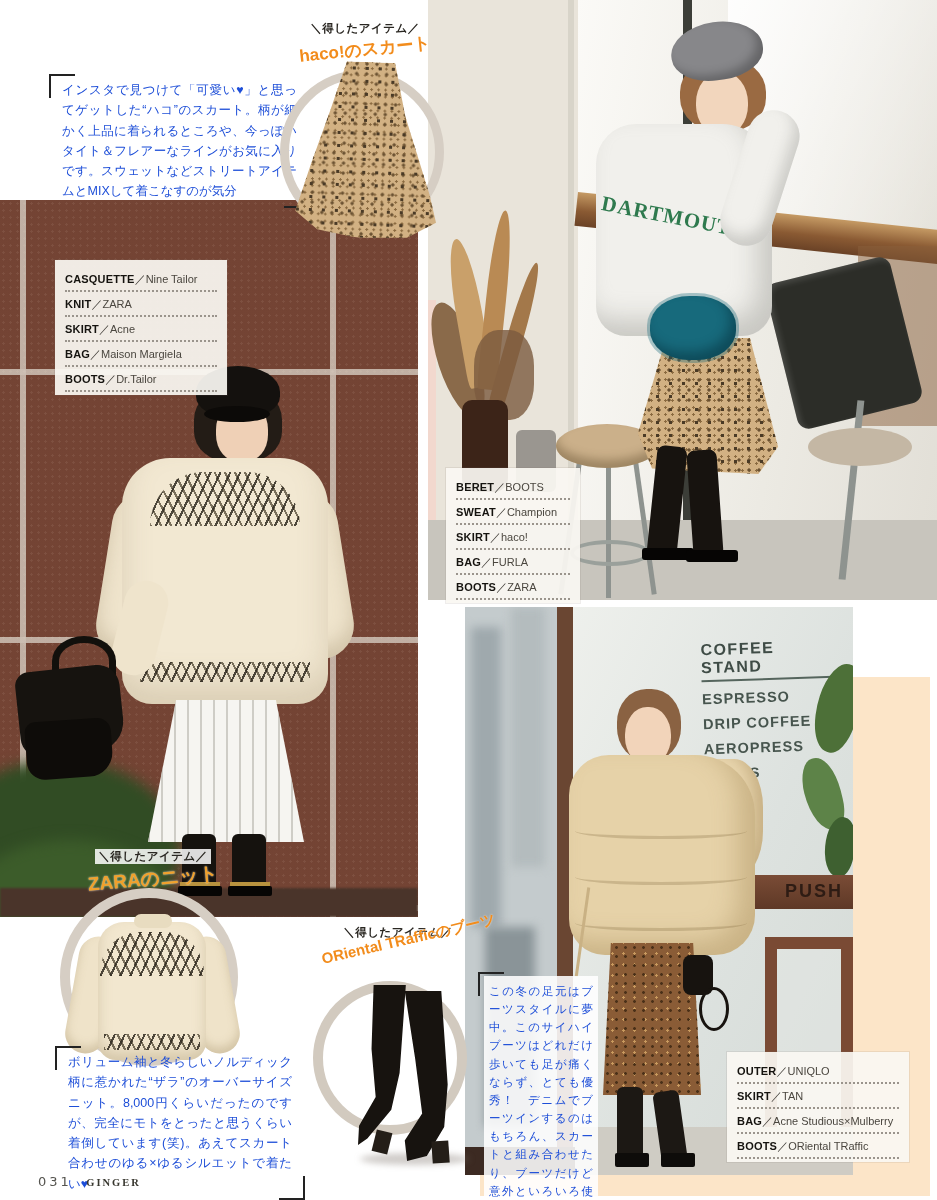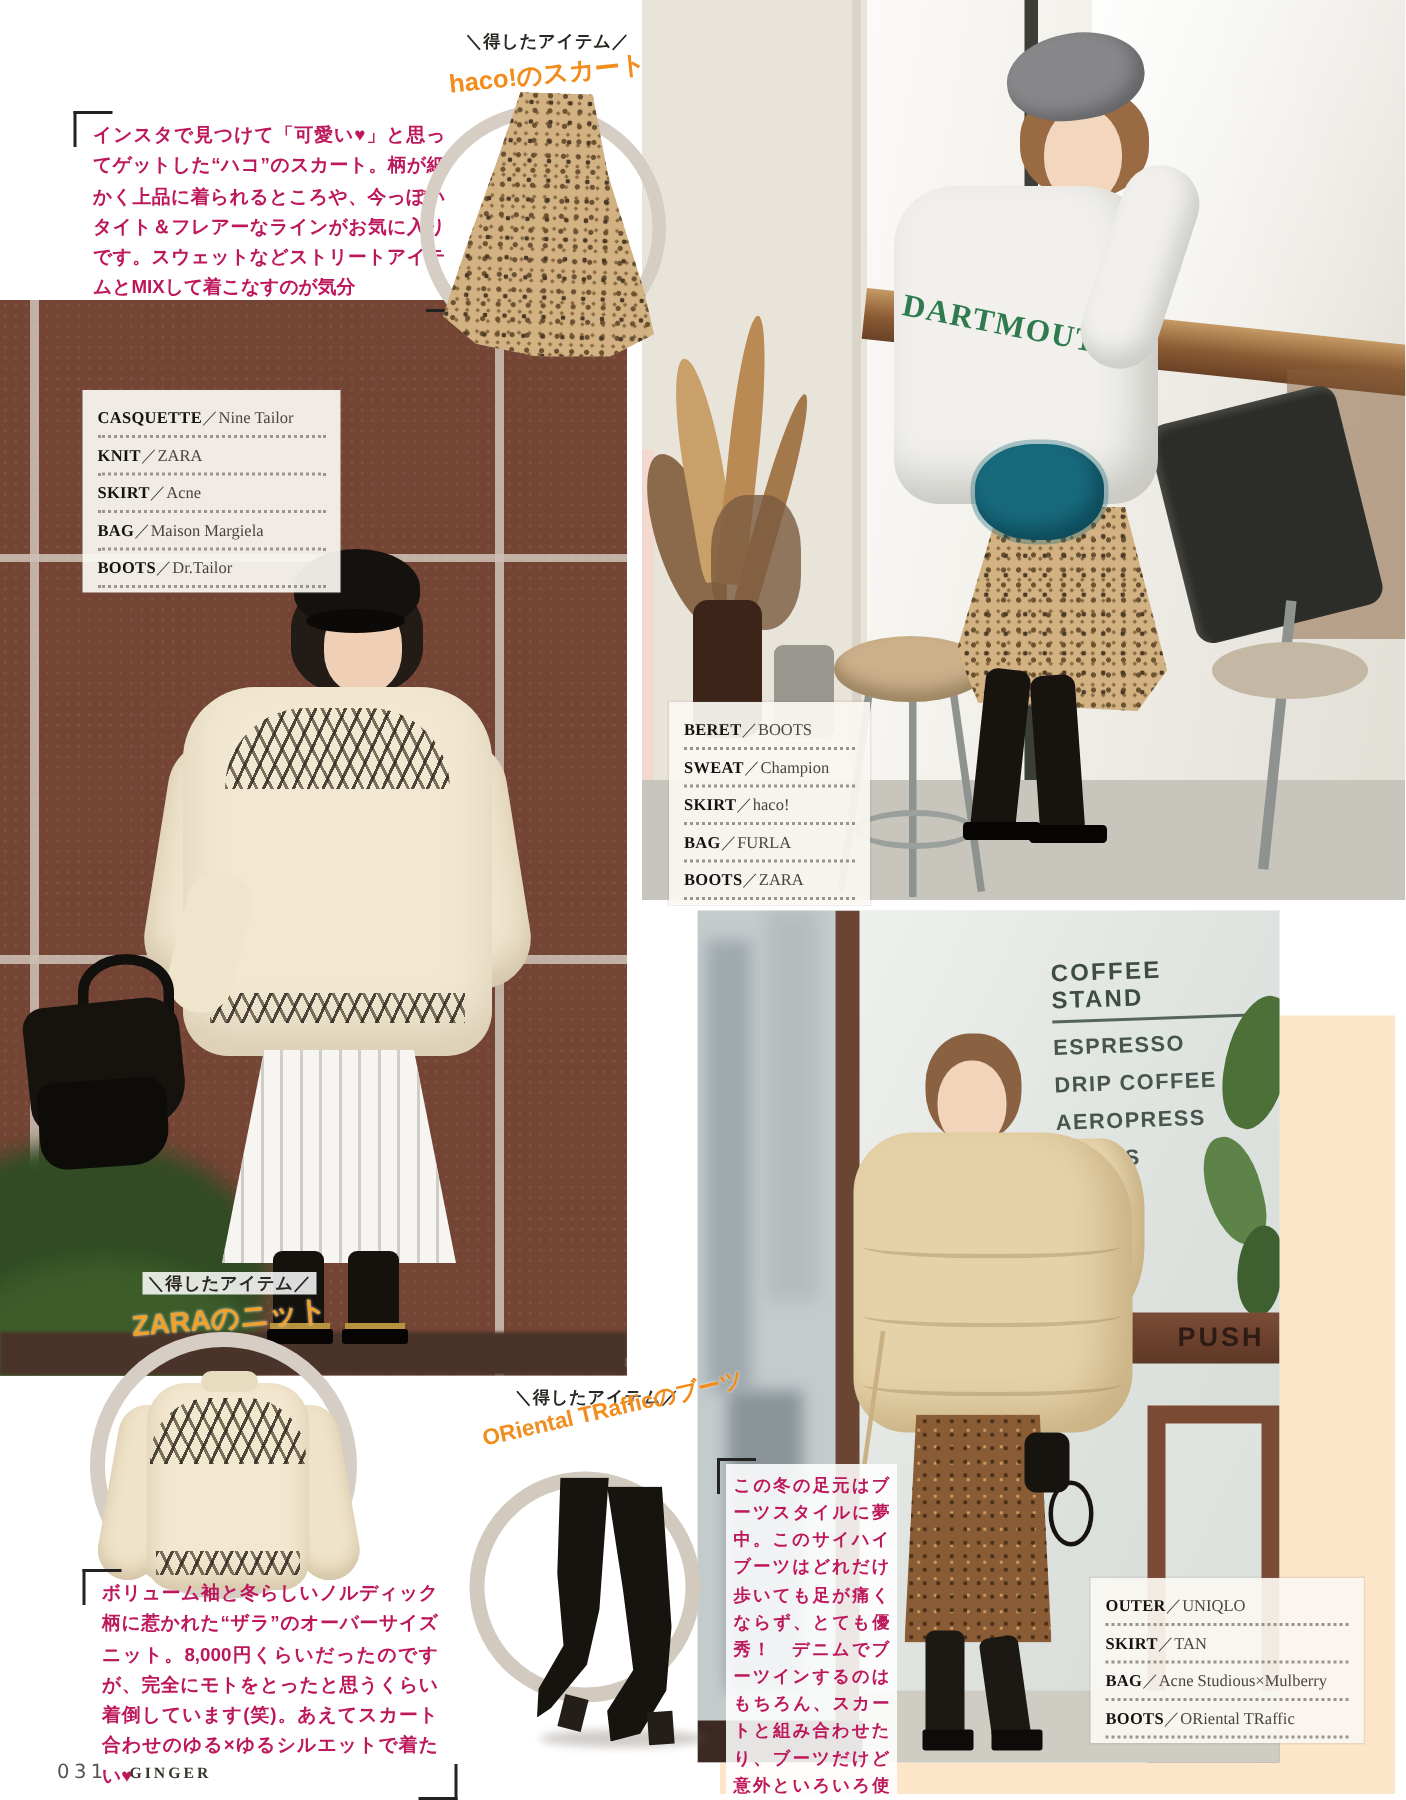--- a/index.html
+++ b/index.html
@@ -9,21 +9,21 @@
   .abs { position:absolute; }
 
   
   .header { left:18px; top:8px; width:300px; }
   .h-jp { font-size:17px; font-weight:bold; letter-spacing:1px; color:#1c1b19; }
   .h-heart { color:#ee9b28; font-size:15px; }
   .h-en { font-family:"Liberation Serif", serif; font-style:italic; font-size:13px; margin-left:6px; color:#2a2a28; }
   .h-line { position:absolute; left:0; top:26px; width:196px; height:5px; background:#eda224; }
 
   
-  .quote { position:absolute; font-size:12.5px; line-height:1.62; color:#be185d; text-align:justify;font-weight:bold; }
+  .quote { position:absolute; font-size:12.5px; line-height:1.62; color:#1d4ed8; text-align:justify; }
   .quote::before { content:""; position:absolute; top:-6px; left:-13px; width:24px; height:22px; border-top:2.5px solid #222; border-left:2.5px solid #222; }
   .quote::after { content:""; position:absolute; bottom:-6px; right:-13px; width:24px; height:22px; border-bottom:2.5px solid #222; border-right:2.5px solid #222; }
   .intro { left:62px; top:80px; width:235px; }
   .knit-par { left:68px; top:1052px; width:224px; }
   .boots-par { left:484px; top:976px; width:114px; font-size:11.5px; line-height:1.58; background:rgba(255,255,255,0.88); padding:6px 5px; }
   .boots-par::before { top:-4px; left:-6px; }
   .boots-par::after { bottom:-4px; right:-6px; }
 
   
   .got-label { position:absolute; text-align:center; }
@@ -62,21 +62,21 @@
   .boot.b1 { left:28px; top:0; width:52px; height:160px;
     clip-path:polygon(30% 0, 92% 0, 80% 55%, 64% 78%, 18% 96%, 0 100%, 2% 88%, 34% 70%, 26% 40%); }
   .boot.b2 { left:62px; top:6px; width:58px; height:170px;
     clip-path:polygon(22% 0, 85% 0, 96% 55%, 90% 80%, 60% 97%, 26% 100%, 22% 88%, 52% 72%, 40% 40%); }
   .heel { position:absolute; background:#241e18; }
   .heel.h1 { left:44px; top:146px; width:16px; height:22px; transform:rotate(14deg); }
   .heel.h2 { left:102px; top:156px; width:17px; height:22px; transform:rotate(-4deg); }
   .boot-shadow { left:30px; top:168px; width:110px; height:12px; background:rgba(120,110,100,0.35); border-radius:50%; filter:blur(3px); }
 
   
-  .credits { position:absolute; background:rgba(250,247,242,0.93); padding:7px 10px 3px 10px; box-shadow:0 0 0 1px rgba(120,110,100,0.12);font-family:Liberation Serif, serif; }
+  .credits { position:absolute; background:rgba(250,247,242,0.93); padding:7px 10px 3px 10px; box-shadow:0 0 0 1px rgba(120,110,100,0.12); }
   .c-row { border-bottom:2px dotted #9a948c; padding:2px 0 3px 0; white-space:nowrap; }
   .c-label { font-weight:bold; font-size:11px; letter-spacing:0.2px; color:#15130f; }
   .c-slash { font-size:11px; color:#3a3732; }
   .c-val { font-size:11px; color:#4a463f; }
   .credits-1 { left:55px; top:260px; width:172px; }
   .credits-2 { left:446px; top:468px; width:134px; }
   .credits-3 { left:727px; top:1052px; width:182px; }
 
   
   .photo-brick { left:0; top:200px; width:418px; height:717px; overflow:hidden; background-color:#804c3b;

